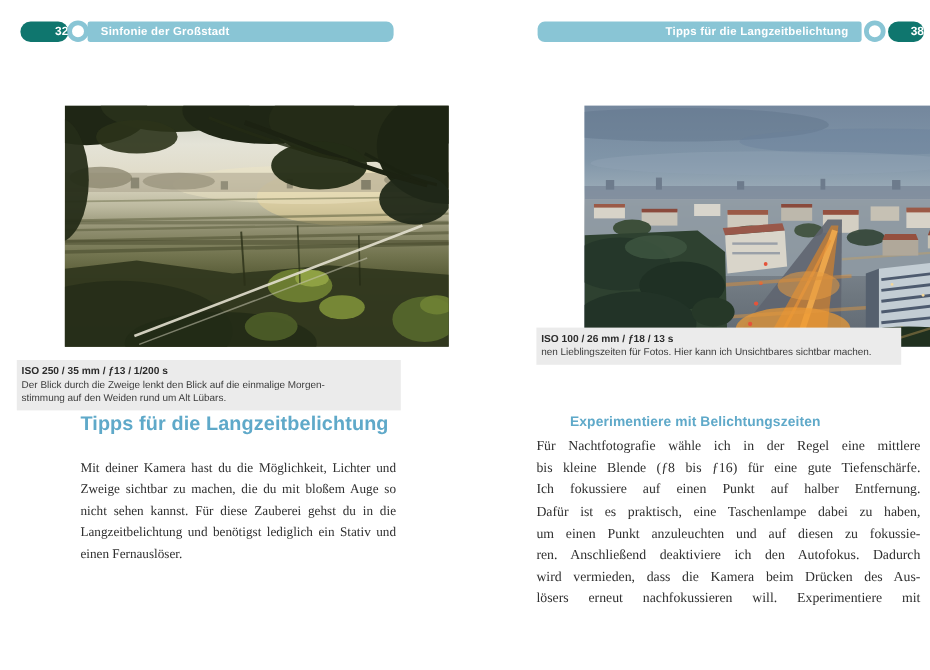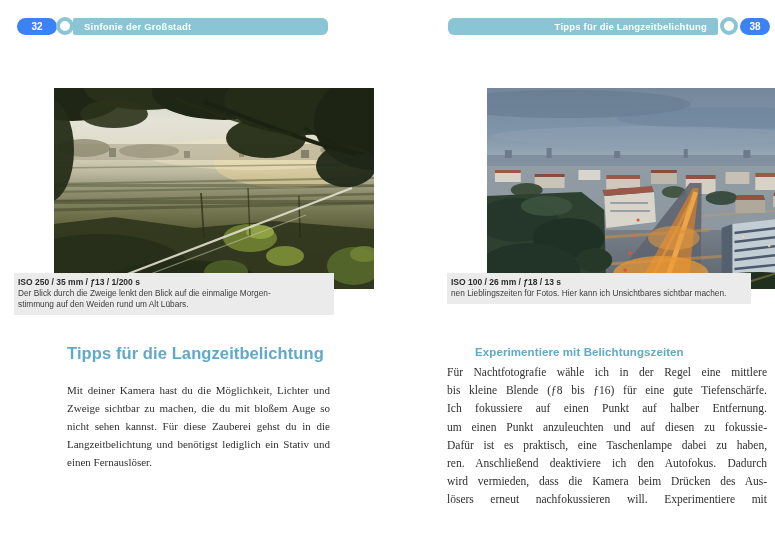--- a/index.html
+++ b/index.html
@@ -1,20 +1,20 @@
 <!DOCTYPE html>
 <html lang="de"><head>
 <meta charset="utf-8">
 <style>
   html,body{margin:0;padding:0;background:#ffffff;}
   .spread{position:relative;width:775px;height:558px;background:#ffffff;overflow:hidden;
           font-family:"Liberation Sans",sans-serif;}
   
-  .pill{position:absolute;top:18px;height:17px;background:#3b82f6;border-radius:9px;
-        color:#ffffff;font-weight:bold;font-size:10px;line-height:17px;text-align:center;}
+  .pill{position:absolute;top:18px;height:17px;background:#0f766e;border-radius:9px;
+        color:#ffffff;font-weight:bold;font-size:10px;line-height:17px;text-align:right;}
   .pill-32{left:17px;width:40px;}
   .pill-33{left:740px;width:30px;}
   .ring{position:absolute;top:17px;width:10px;height:10px;background:#ffffff;
         border:4px solid #89c5d5;border-radius:50%;}
   .ring-left{left:56px;}
   .ring-right{left:720px;}
   .headbar{position:absolute;top:18px;height:17px;background:#89c5d5;color:#ffffff;
            font-weight:bold;font-size:9.5px;line-height:17px;letter-spacing:.2px;}
   .headbar-left{left:73px;width:255px;border-radius:2px 6px 6px 2px;padding-left:11px;box-sizing:border-box;}
   .headbar-right{left:448px;width:270px;border-radius:6px 2px 2px 6px;text-align:right;
@@ -24,21 +24,21 @@
   .photo svg{position:absolute;left:0;top:0;width:100%;height:100%;}
   .photo-left{left:14px;width:320px;
     background:linear-gradient(180deg,#c9ccc2 0%,#e4e3d7 16%,#e0dbc7 30%,#bcb99f 42%,
                #8e8d6e 52%,#72744f 62%,#565a35 72%,#3c4224 85%,#2f3621 100%);}
   .photo-right{left:447px;width:318px;
     background:linear-gradient(180deg,#74879d 0%,#8095a8 22%,#97a8b5 34%,#a9b3ba 38%,
                #99a2a8 43%,#8b959b 52%,#7d868f 64%,#6f7880 78%,#5d6670 100%);}
   
   .caption{position:absolute;top:273px;background:#ebebeb;box-sizing:border-box;
            padding:4px 4px 5px 4px;color:#3c3c3c;}
-  .caption-left{left:14px;width:320px;}
+  .caption-left{left:14px;width:320px;margin-top:27px;}
   .caption-right{left:447px;width:304px;}
   .exif{font-size:8.5px;font-weight:bold;color:#2b2b2b;line-height:11px;}
   .caption .line{font-size:8.3px;line-height:10.8px;white-space:nowrap;}
   
   .heading{position:absolute;left:67px;top:344px;margin:0;color:#5fa9c9;
            font-size:16.5px;font-weight:bold;letter-spacing:.1px;}
   .subheading{position:absolute;left:447px;top:346px;margin:0;color:#5fa9c9;
               font-size:11.5px;font-weight:bold;letter-spacing:.1px;padding-left:28px;}
   .bodytext{position:absolute;font-family:"Liberation Serif",serif;color:#2f2f2f;}
   .body-left{left:67px;top:381px;width:263px;font-size:11px;}
@@ -231,20 +231,20 @@
         <div class="line no-j">nen Lieblingszeiten für Fotos. Hier kann ich Unsichtbares sichtbar machen.</div>
       </div>
   </div>
 
   <h2 class="subheading">Experimentiere mit Belichtungszeiten</h2>
 
   <div class="bodytext body-right">
       <div class="line">Für Nachtfotografie wähle ich in der Regel eine mittlere</div>
       <div class="line">bis kleine Blende (ƒ8 bis ƒ16) für eine gute Tiefenschärfe.</div>
       <div class="line">Ich fokussiere auf einen Punkt auf halber Entfernung.</div>
+      <div class="line">Dafür ist es praktisch, eine Taschenlampe dabei zu haben,</div>
       <div class="line">um einen Punkt anzuleuchten und auf diesen zu fokussie-</div>
-      <div class="line">Dafür ist es praktisch, eine Taschenlampe dabei zu haben,</div>
       <div class="line">ren. Anschließend deaktiviere ich den Autofokus. Dadurch</div>
       <div class="line">wird vermieden, dass die Kamera beim Drücken des Aus-</div>
       <div class="line">lösers erneut nachfokussieren will. Experimentiere mit</div>
     </div>
 
 </div>
 
 </body></html>

